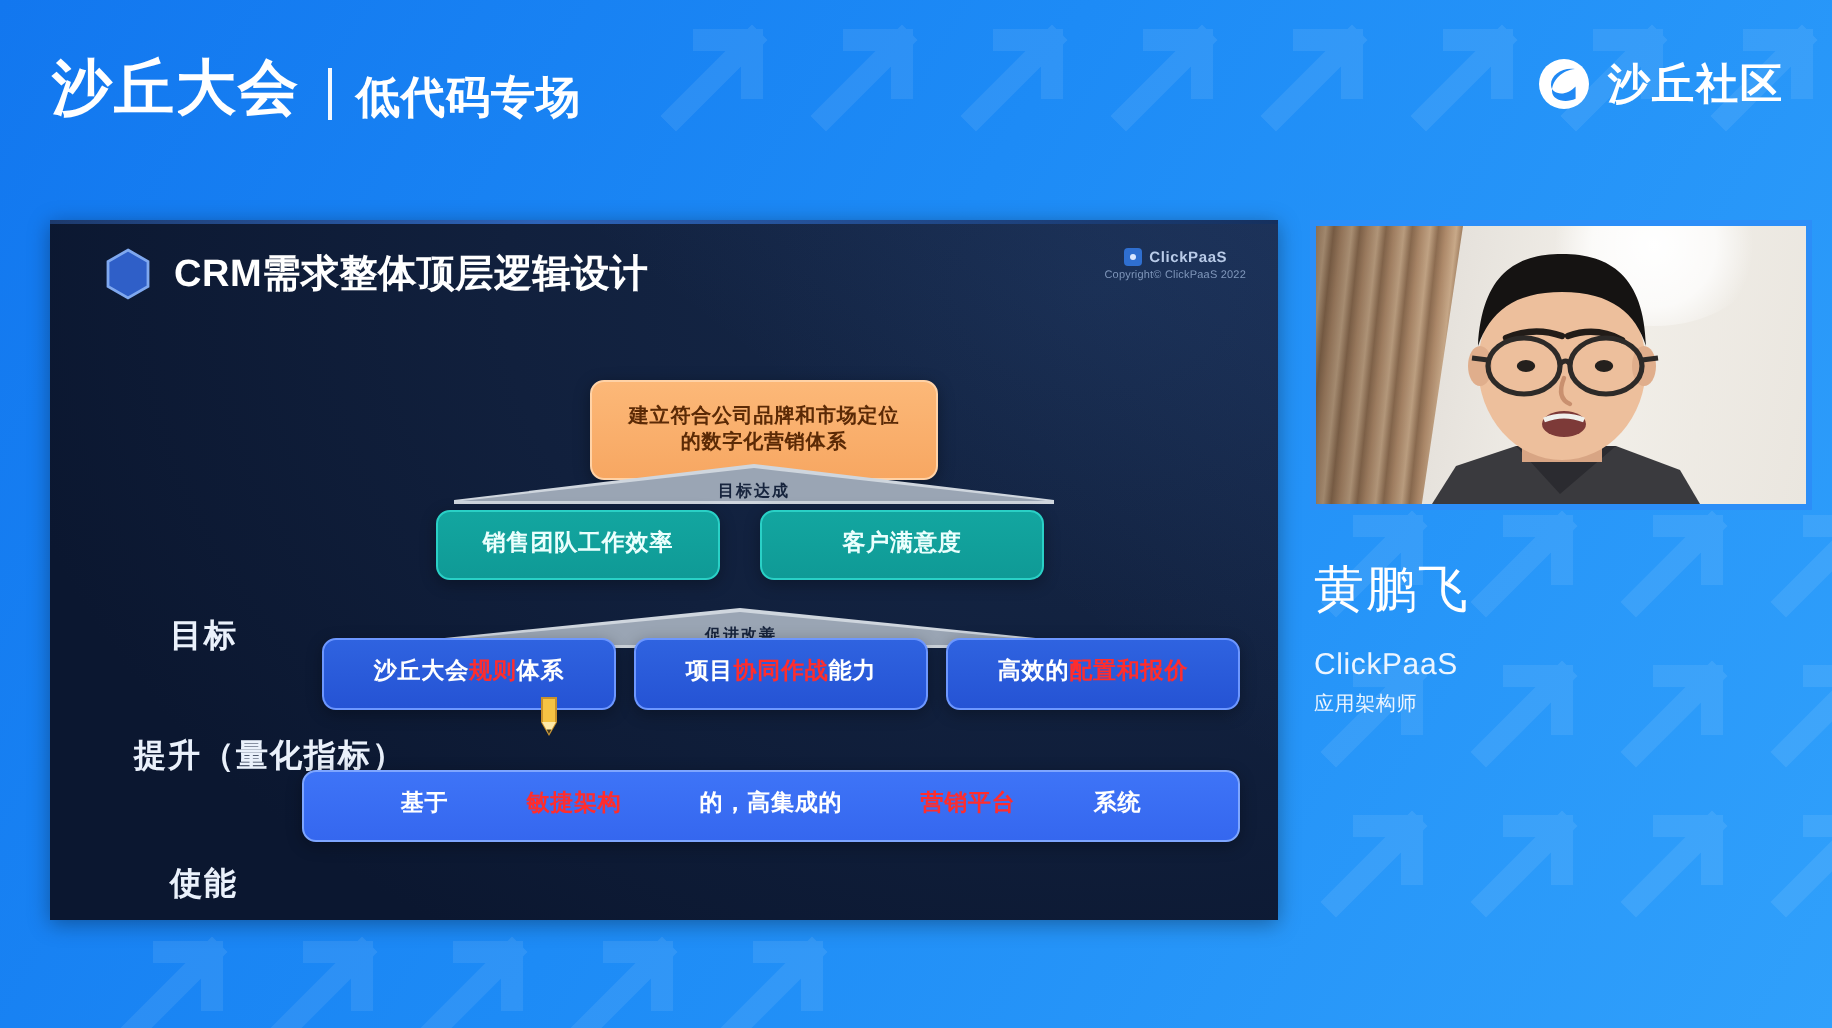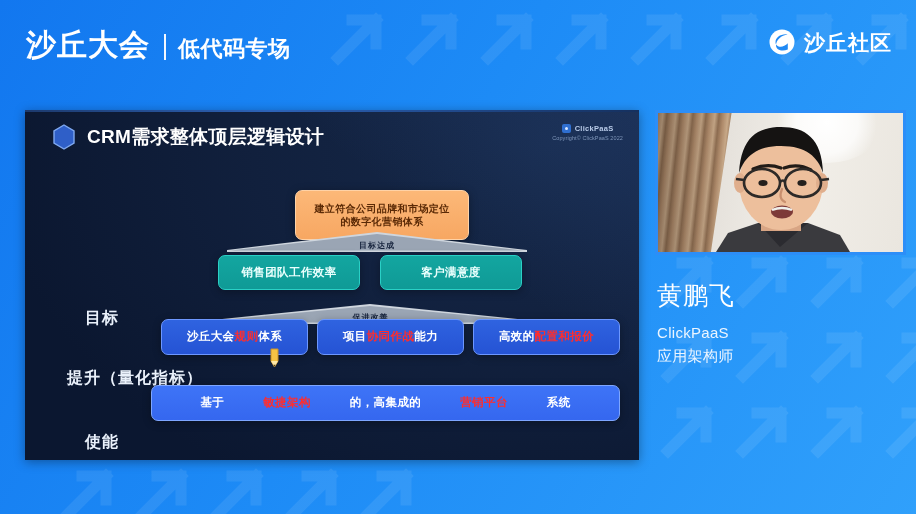--- a/index.html
+++ b/index.html
@@ -167,21 +167,21 @@
 
   
   .speaker{position:absolute;left:657px;top:283px;z-index:6;}
   .sp-name{
     color:#ffffff;font-size:25px;font-weight:normal;letter-spacing:1px;line-height:1;
   }
   .sp-org{
     color:#ecf5ff;font-size:15px;margin-top:14px;line-height:1.5;letter-spacing:.3px;
   }
   .sp-role{
-    color:#ecf5ff;font-size:15px;line-height:1.5;letter-spacing:.3px;
+    color:#ecf5ff;font-size:10px;line-height:1.5;letter-spacing:.3px;
   }
 </style>
 </head>
 <body>
 
 <div class="stage">
 
   <div class="arrow-band">
     <svg viewBox="0 0 916 514" preserveAspectRatio="none" aria-hidden="true">
       <defs>

